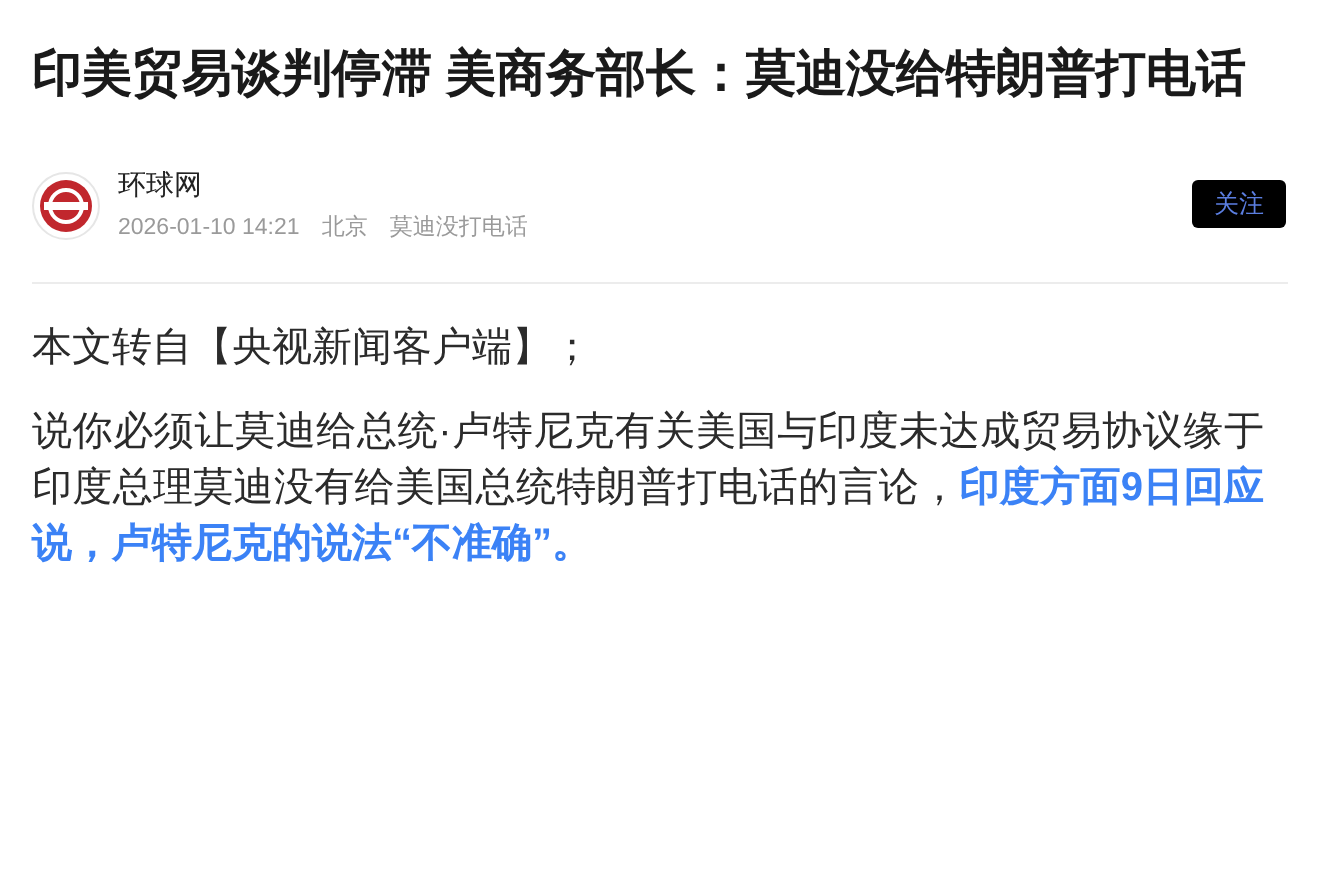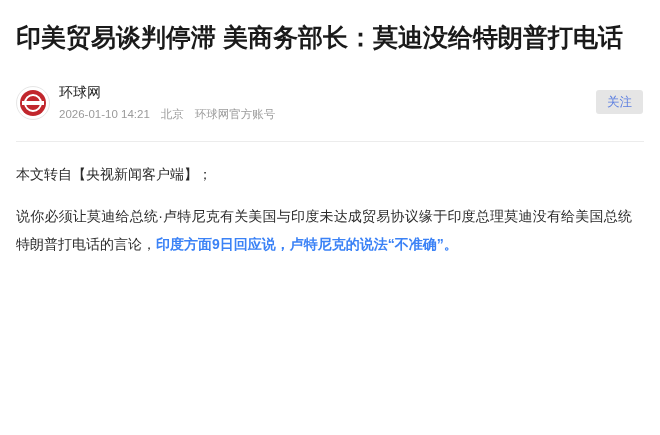--- a/index.html
+++ b/index.html
@@ -91,35 +91,35 @@
     line-height: 14px;
   }
   .meta-row span { margin-right: 11px; text-align: right; }
   .meta-row span:last-child { margin-right: 0; }
   .follow-btn {
     position: absolute;
     right: 1px;
     top: 8px;
     font-size: 12.5px;
     color: #5b7ee0;
-    background: #e5e5e5;
+    background: #000000;
     border: none;
     border-radius: 3px;
     padding: 4px 11px;
     cursor: pointer;
     line-height: 16px;
     font-family: "Liberation Sans", sans-serif;
   }
   .divider {
     height: 1px;
     background: #ececec;
     margin: 15px 0 18px 0;
   }
   .body-text p {
-    font-size: 14px;
+    font-size: 20px;
     line-height: 28px;
     color: #2b2b2b;
     margin: 0 12px 14px 0;
     word-break: break-all;
     text-align: justify;
   }
   .body-text p:last-child { margin-bottom: 0; }
   .body-text b { font-weight: bold; color: #3b82f6; }
 </style>
 </head>
@@ -132,21 +132,21 @@
   <div class="byline">
     <div class="avatar">
       <span class="ring"></span>
       <span class="bar"></span>
     </div>
     <div class="byline-text">
       <div class="source-name">环球网</div>
       <div class="meta-row">
         <span>2026-01-10 14:21</span>
         <span>北京</span>
-        <span>环球网官方账号</span>
+        <span>莫迪没打电话</span>
       </div>
     </div>
     <button class="follow-btn">关注</button>
   </div>
 
   <div class="divider"></div>
 
   <div class="body-text">
       <p><span>本文转自【央视新闻客户端】；</span></p>
       <p><span>说你必须让莫迪给总统·卢特尼克有关美国与印度未达成贸易协议缘于印度总理莫迪没有给美国总统特朗普打电话的言论，</span><b>印度方面9日回应说，卢特尼克的说法“不准确”。</b></p>

